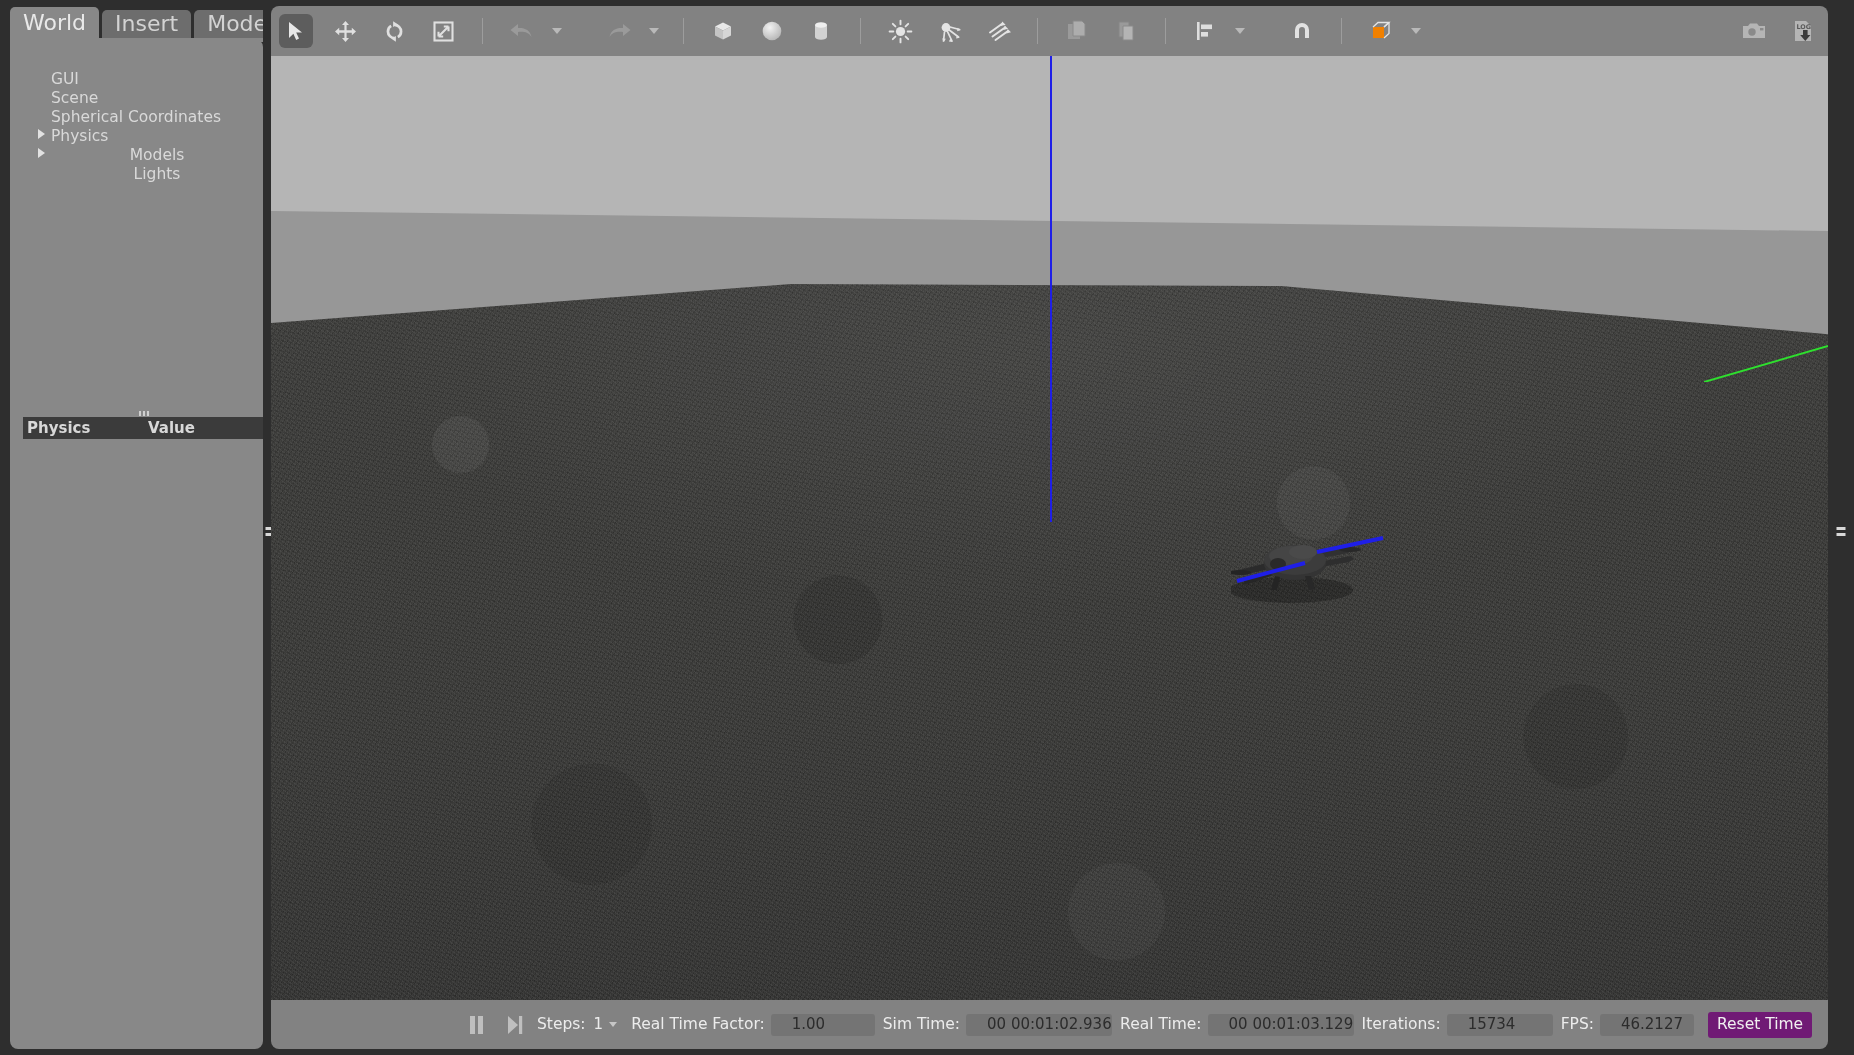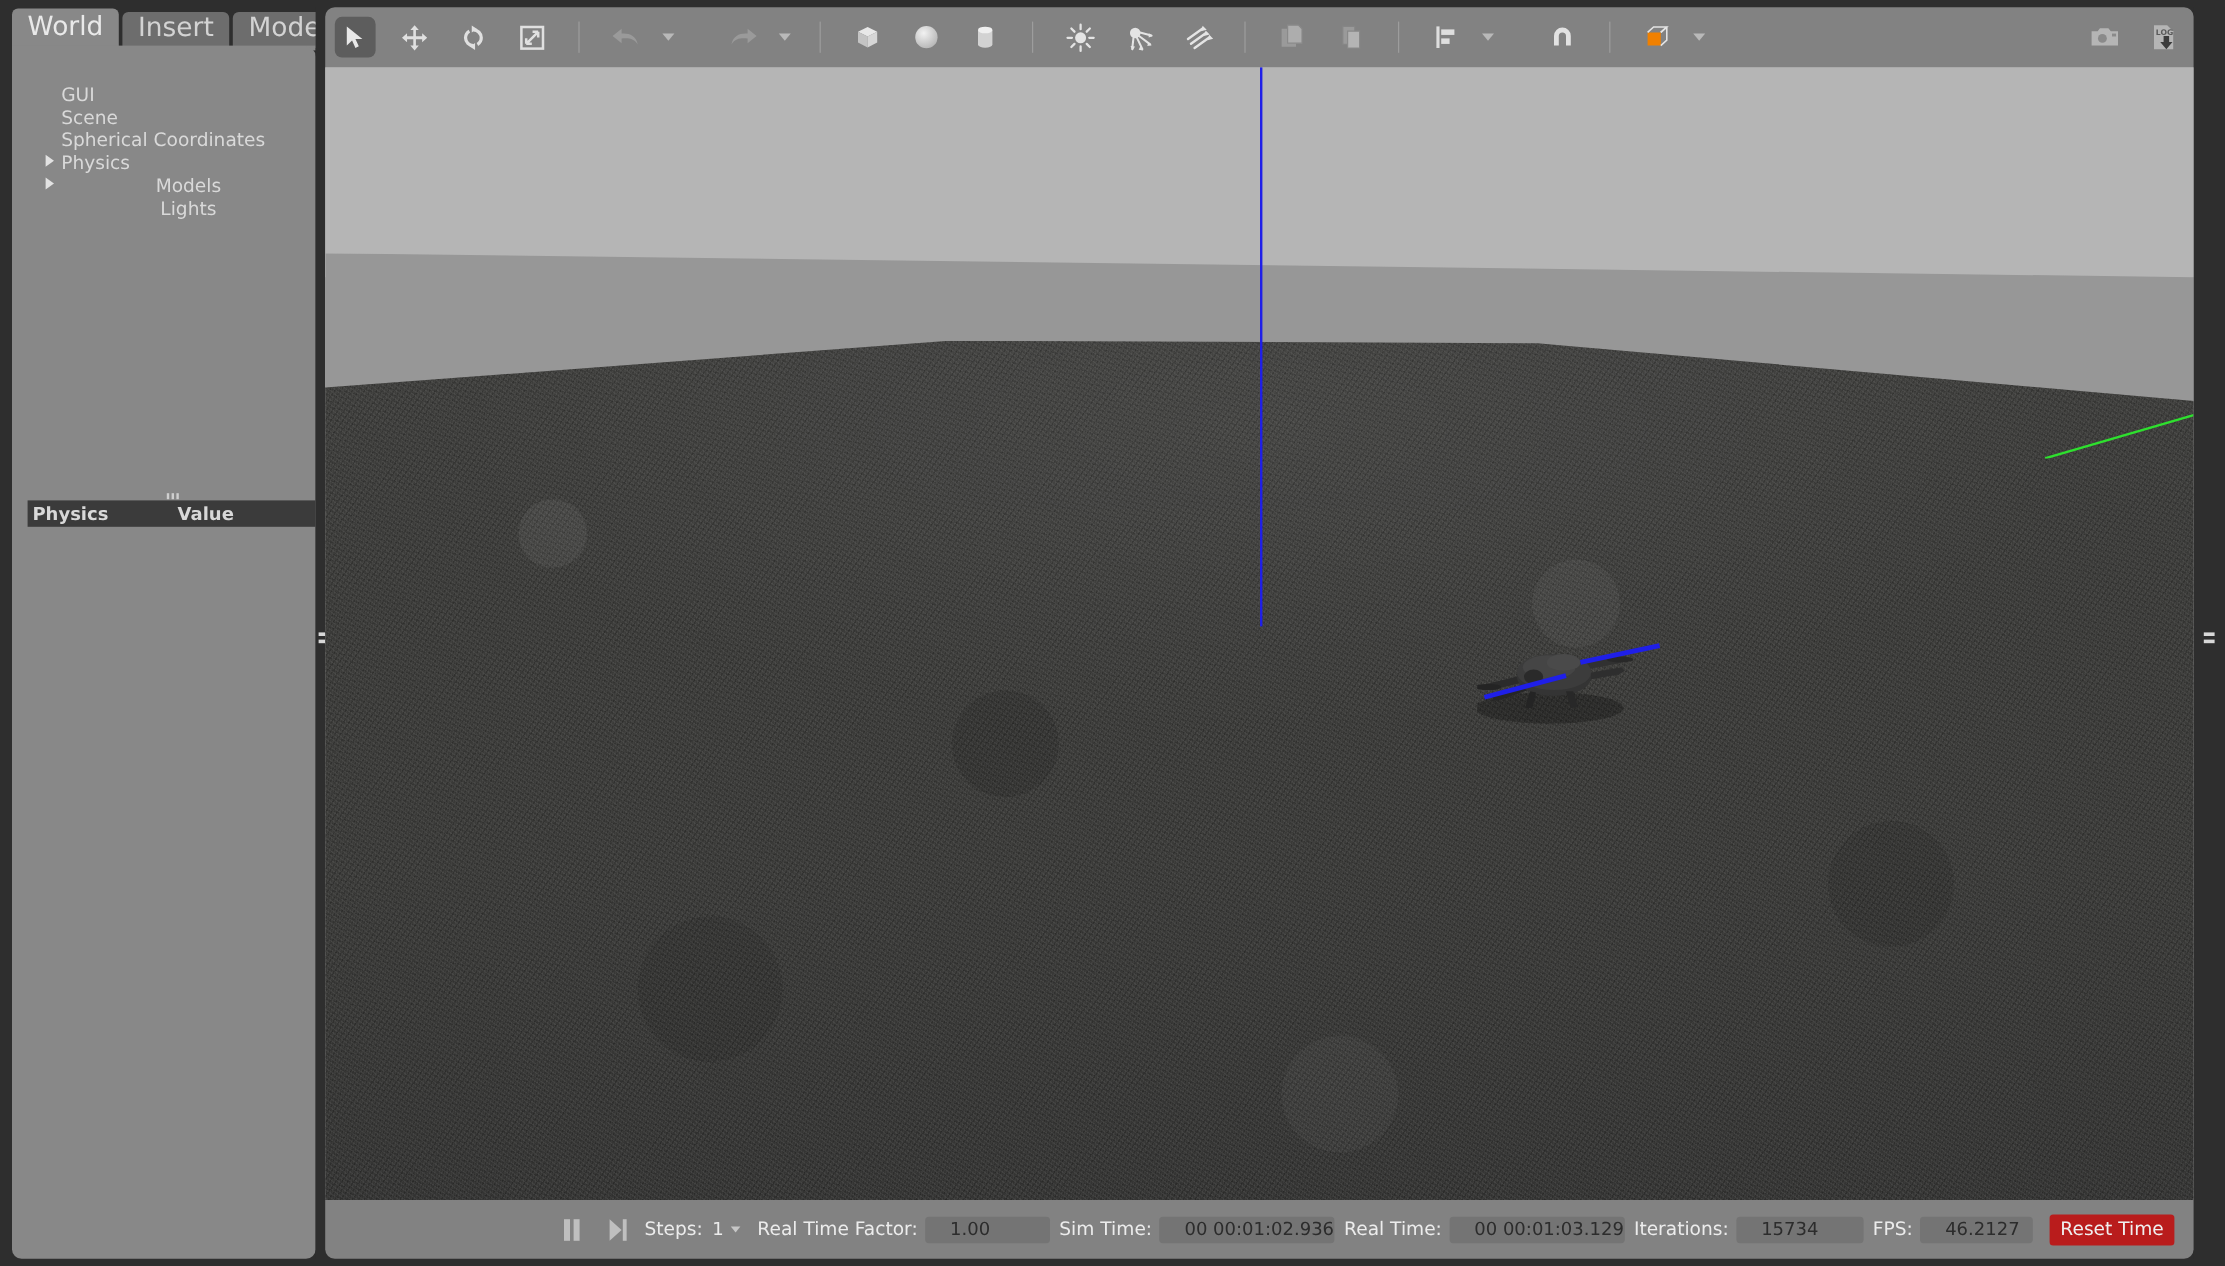--- a/index.html
+++ b/index.html
@@ -268,21 +268,21 @@
     border-right: 4px solid transparent;
     margin-left: 4px; margin-right: 6px;
     cursor: pointer; flex: none;
   }
   #field-rtf   { width: 104px; }
   #field-sim   { width: 146px; }
   #field-real  { width: 146px; }
   #field-iter  { width: 106px; }
   #field-fps   { width: 94px; }
   #reset-time {
-    background: #b91c1c;
+    background: #701a75;
     color: #f0f0f0;
     font-size: 15.5px;
     height: 26px;
     display: flex; align-items: center;
     padding: 0 9px;
     border-radius: 3px;
     margin-left: 14px;
     cursor: pointer;
     white-space: nowrap;
     line-height: 1;

